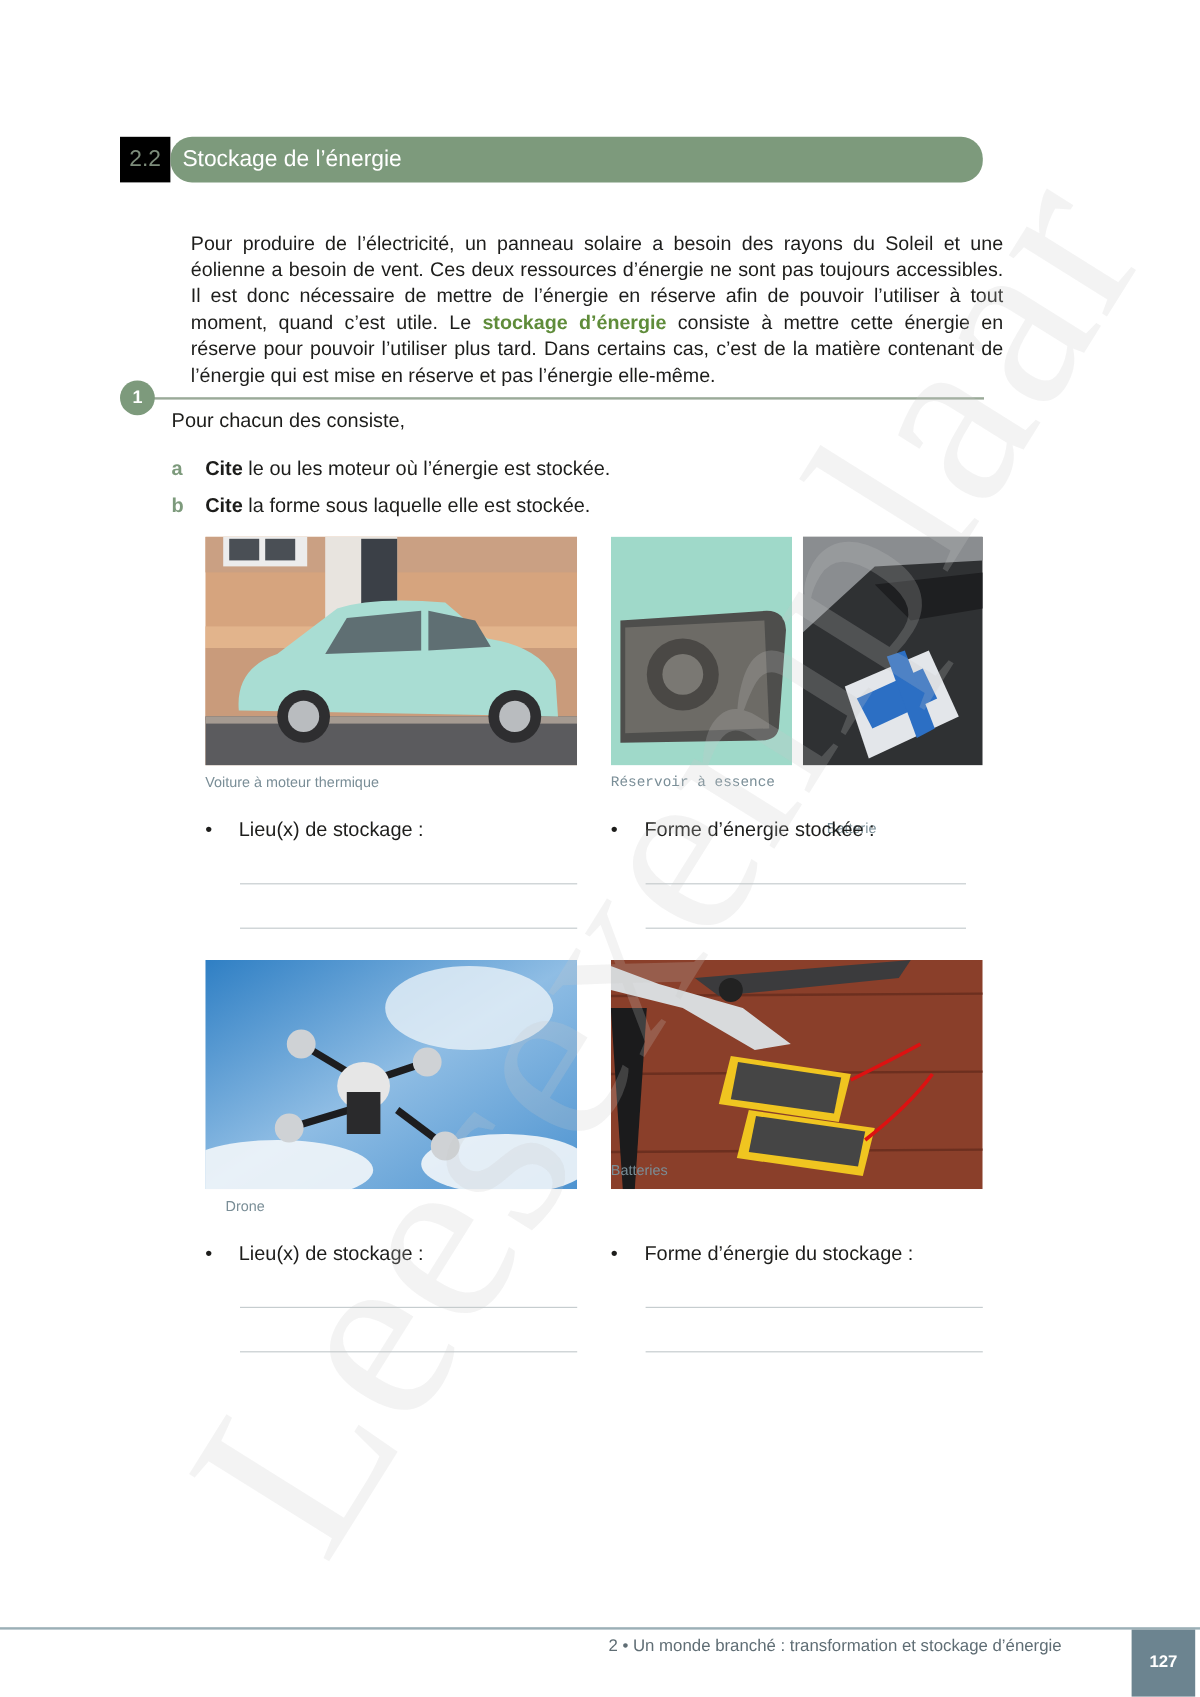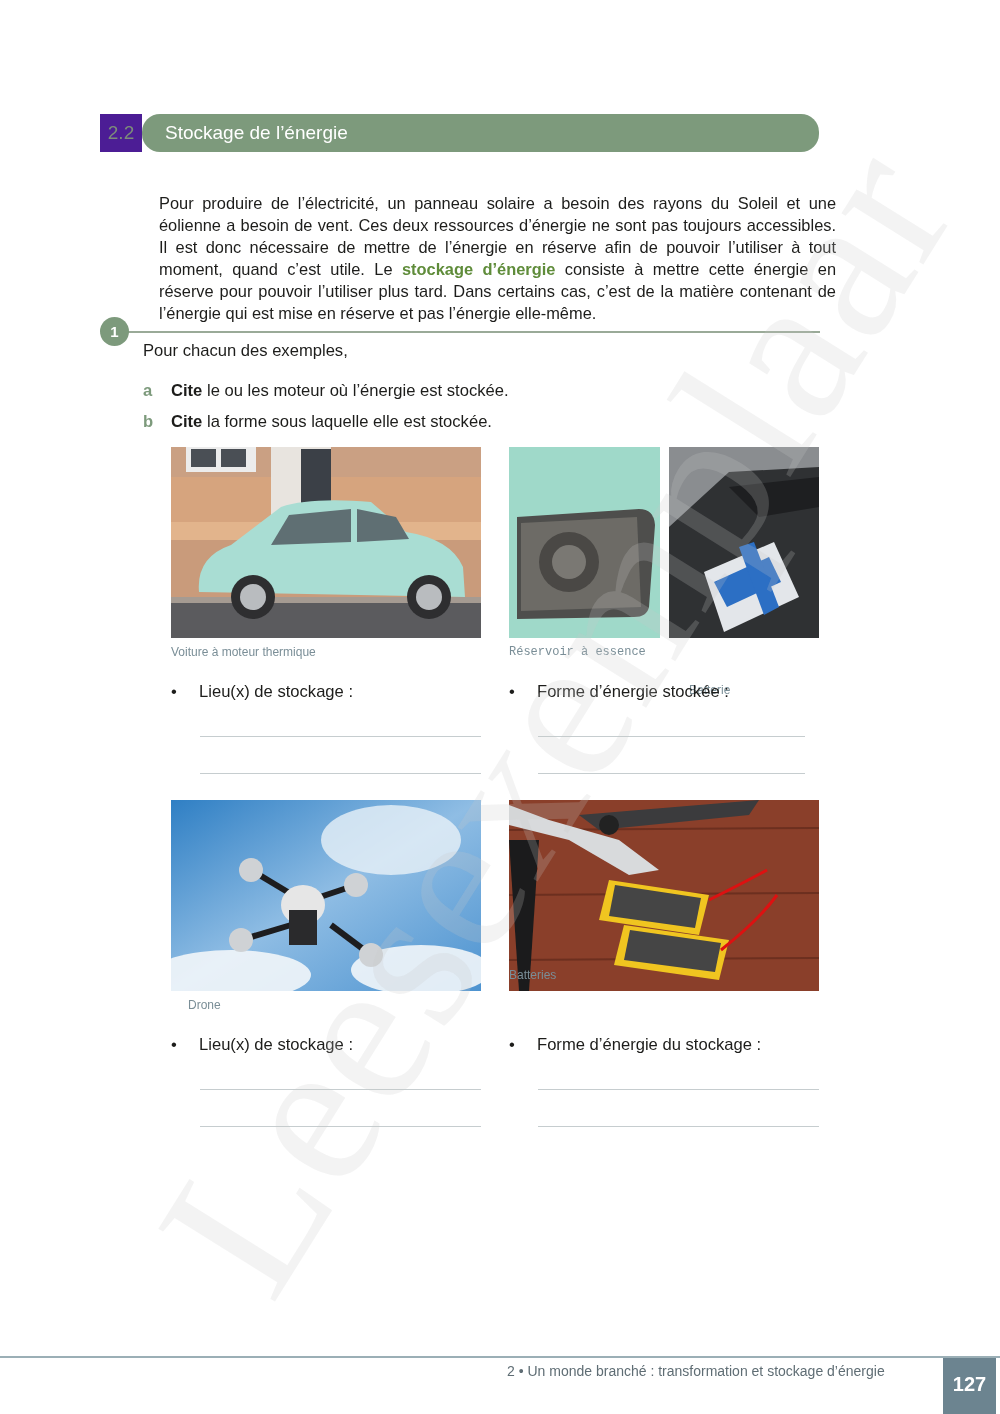--- a/index.html
+++ b/index.html
@@ -3,58 +3,58 @@
   <meta charset="utf-8">
   <style>
     html, body { margin:0; padding:0; }
     body { width:1000px; height:1414px; position:relative; background:#ffffff; overflow:hidden;
            font-family:"Liberation Sans", "DejaVu Sans", sans-serif; color:#1d1d1b; }
     .watermark { position:absolute; left:0; top:0; width:1000px; height:1414px; pointer-events:none; z-index:5; }
     .watermark span { position:absolute; left:-70px; top:640px; transform:rotate(-58deg); transform-origin:center;
            font-family:"Liberation Serif", "DejaVu Serif", serif; font-size:210px; color:rgba(200,200,200,0.22);
            white-space:nowrap; letter-spacing:2px; width:1200px; text-align:center; }
     .section-head { position:absolute; left:100px; top:114px; width:719px; height:38px; display:flex; }
-    .section-num { width:42px; background:#4c1d95; color:#7c8c7a; font-size:19px; line-height:38px; text-align:center; }
-    .section-title { flex:1; background:#7d9a7c; color:#ffffff; font-size:19px; line-height:38px; padding-left:23px;border-radius:18px; }
+    .section-num { width:42px; background:#000000; color:#7c8c7a; font-size:19px; line-height:38px; text-align:center; }
+    .section-title { flex:1; background:#7d9a7c; color:#ffffff; font-size:19px; line-height:38px; padding-left:10px;border-radius:18px; }
     .intro { position:absolute; left:143px; top:176px; width:677px; font-size:16.4px; line-height:22px; text-align:justify; margin:16px; }
     .intro .kw { color:#5f8c3a; font-weight:bold; }
     .ex-marker { position:absolute; left:100px; top:317px; width:29px; height:29px; border-radius:50%; background:#7d9a7c;
            color:#fff; font-weight:bold; font-size:15px; line-height:29px; text-align:center; z-index:2; }
     .ex-rule { position:absolute; left:120px; top:331px; width:700px; height:2px; background:#9aaa98; }
     .ex-lead { position:absolute; left:143px; top:340px; font-size:16.6px; line-height:22px; margin:0; }
     .task { position:absolute; left:143px; font-size:16.6px; line-height:22px; display:flex; }
     .task .letter { width:28px; color:#7d9a7c; font-weight:bold; }
     .task b { font-weight:bold; }
     .photo { position:absolute; overflow:hidden; }
     .caption { position:absolute; font-size:12px; color:#7a8e97; }
     .bullet { position:absolute; font-size:16.6px; line-height:22px; display:flex; }
     .bullet .dot { width:28px; }
     .answer-line { position:absolute; height:1px; background:#c6cdcf; }
     .footer-rule { position:absolute; left:0; top:1356px; width:1000px; height:2px; background:#9bafb6; }
     .footer-text { position:absolute; left:507px; top:1363px; font-size:14px; color:#5f6d74; }
     .page-num { position:absolute; left:943px; top:1358px; width:53px; height:56px; background:#6c8490; color:#fff;
-           font-size:20px; font-weight:bold; text-align:center; line-height:52px; }
+           font-size:14px; font-weight:bold; text-align:center; line-height:52px; }
   </style>
 </head>
 <body>
 
 <div class="watermark">
     <span>Leesexemplaar</span>
   </div>
 
 <div class="section-head">
   <div class="section-num">2.2</div>
   <div class="section-title">Stockage de l’énergie</div>
 </div>
 
 <p class="intro"><span>Pour produire de l’électricité, un panneau solaire a besoin des rayons du Soleil et une éolienne a besoin de vent. Ces deux ressources d’énergie ne sont pas toujours accessibles. Il est donc nécessaire de mettre de l’énergie en réserve afin de pouvoir l’utiliser à tout moment, quand c’est utile. Le </span><span class="kw">stockage d’énergie</span><span> consiste à mettre cette énergie en réserve pour pouvoir l’utiliser plus tard. Dans certains cas, c’est de la matière contenant de l’énergie qui est mise en réserve et pas l’énergie elle-même.</span></p>
 
 <div class="ex-marker">1</div>
 <div class="ex-rule"></div>
-<p class="ex-lead">Pour chacun des exemples,</p>
+<p class="ex-lead">Pour chacun des consiste,</p>
 
 <div class="task" style="top:380px;">
   <span class="letter">a</span>
   <span><b>Cite</b><span> le ou les moteur où l’énergie est stockée.</span></span>
 </div>
 <div class="task" style="top:411px;">
   <span class="letter">b</span>
   <span><b>Cite</b><span> la forme sous laquelle elle est stockée.</span></span>
 </div>
 

